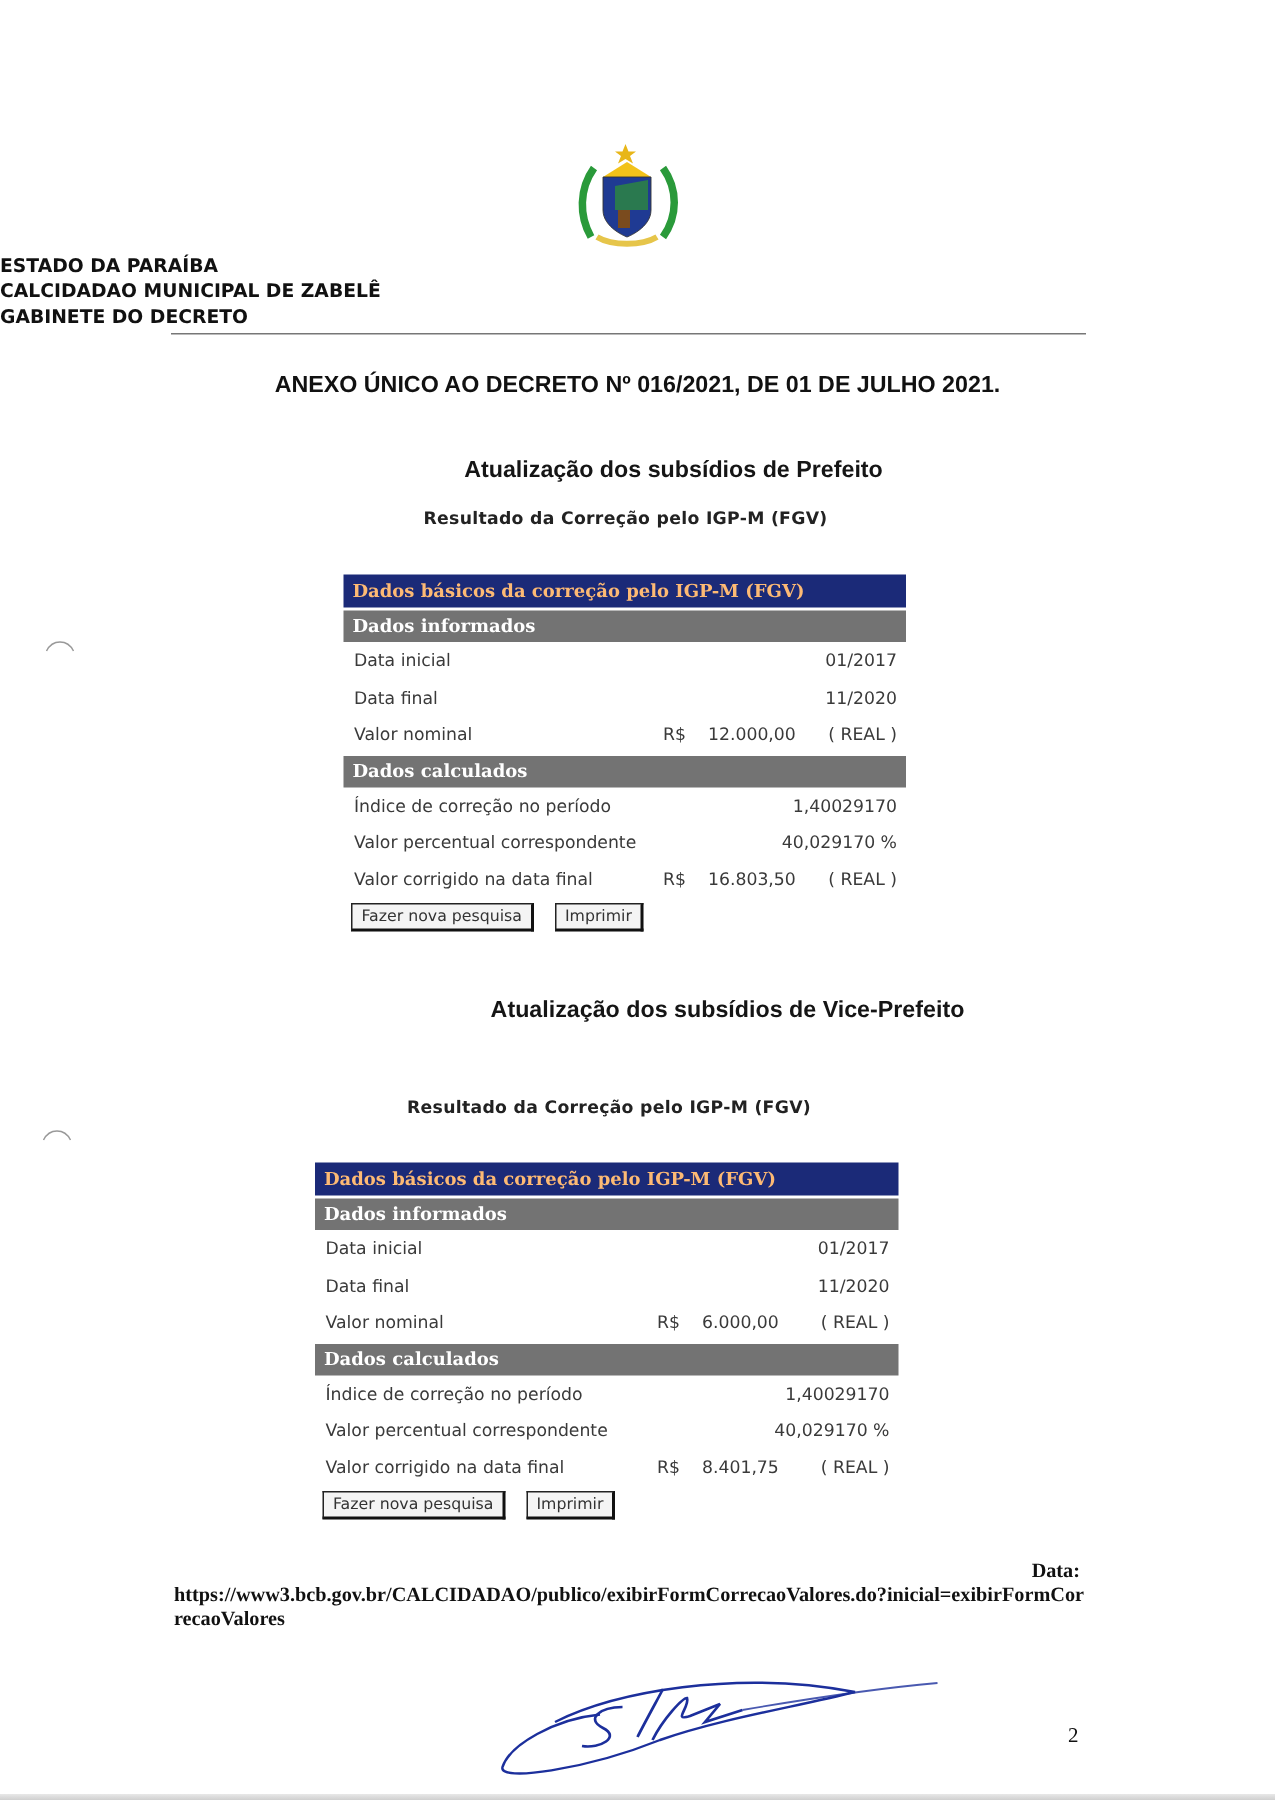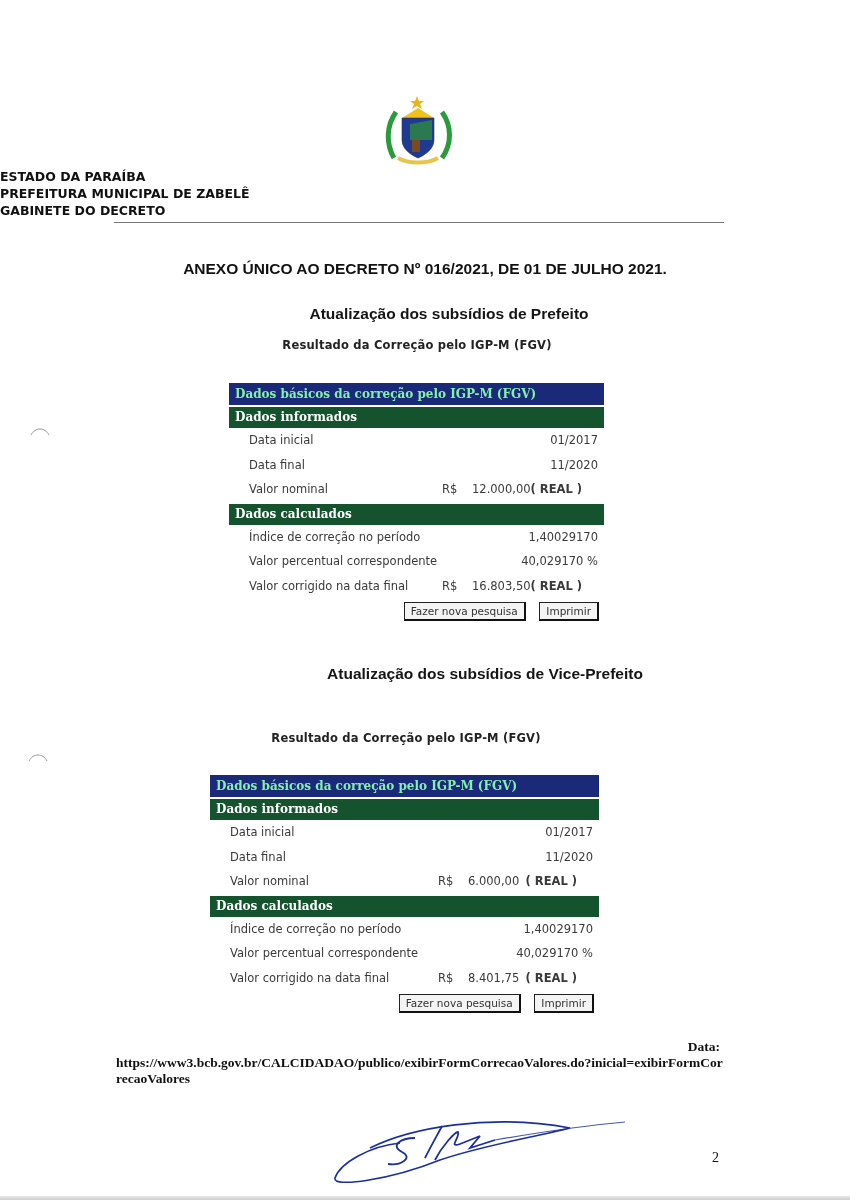--- a/index.html
+++ b/index.html
@@ -29,21 +29,21 @@
       font-size: 12.5px;
       line-height: 17px;
       color: #111;
     }
     .header-rule {
       left: 114px; top: 222px; width: 610px; height: 0;
       border-top: 1px solid #777;
     }
 
     .decree-title {
-      left: 0; width: 850px; top: 260px;
+      left: 0; width: 850px; top: 248px;
       text-align: center;
       font-weight: bold;
       font-size: 15.5px;
       color: #111;
     }
 
     .section-title {
       left: 0; width: 850px;
       text-align: center;
       font-weight: bold;
@@ -61,54 +61,54 @@
     }
 
     
     .calc-panel {
       font-family: "DejaVu Sans", sans-serif;
       font-size: 11.5px;
       color: #333;
     }
     .bar-dark {
       background: #1b2a78;
-      color: #86efac;
+      color: #fdba74;
       font-family: "DejaVu Serif", serif;
       font-weight: bold;
       font-size: 12px;
       height: 22px;
       line-height: 22px;
       padding-left: 6px;
     }
     .bar-light {
-      background: #14532d;
+      background: #737373;
       color: #fff;
       font-family: "DejaVu Serif", serif;
       font-weight: bold;
       font-size: 12px;
       height: 21px;
       line-height: 21px;
       padding-left: 6px;
       margin-top: 2px;
     }
     .row {
       position: relative;
       height: 24.5px;
       line-height: 24.5px;
       padding-left: 7px;
       color: #3a3a3a;
     }
-    .row .label { position: absolute; left: 20px; }
+    .row .label { position: absolute; left: 7px; }
     .row .val-right { position: absolute; right: 6px; }
     .row .currency { position: absolute; }
     .row .amount { position: absolute; }
-    .row .unit { position: absolute; right: 22px; font-weight: bold; }
+    .row .unit { position: absolute; right: 6px; }
 
     .btns {
-      text-align: right;
+      text-align: left;
       margin-top: 4px;
       height: 22px;
     }
     .btn {
       display: inline-block;
       font-family: "DejaVu Sans", sans-serif;
       font-size: 10.5px;
       color: #333;
       background: #f4f4f4;
       border: 1px solid #222;
@@ -159,21 +159,21 @@
     <path d="M22,22 L38,12 L54,22 Z" fill="#f2c21a"></path>
     <path d="M22,22 L54,22 L54,44 C54,56 38,62 38,62 C38,62 22,56 22,44 Z" fill="#1f3a93" stroke="#333" stroke-width="0.6"></path>
     <path d="M30,28 L52,24 L52,44 L30,44 Z" fill="#2d8a3e" opacity="0.8"></path>
     <rect x="32" y="44" width="8" height="12" fill="#7a4b1e"></rect>
     <path d="M18,62 C28,68 48,68 58,62" stroke="#e6c54a" stroke-width="4" fill="none"></path>
   </svg>
 </div>
 
 <div class="abs org-lines">
   <div>ESTADO DA PARAÍBA</div>
-  <div>PREFEITURA MUNICIPAL DE ZABELÊ</div>
+  <div>CALCIDADAO MUNICIPAL DE ZABELÊ</div>
   <div>GABINETE DO DECRETO</div>
 </div>
 <div class="abs header-rule"></div>
 
 <div class="abs decree-title">ANEXO ÚNICO AO DECRETO Nº 016/2021, DE 01 DE JULHO 2021.</div>
 
 <div class="abs punch-mark" style="left:30px; top:422px;">
   <svg width="20" height="10">
       <path d="M1,9 C5,1 15,1 19,9" stroke="#999" fill="none" stroke-width="1"></path>
     </svg>

